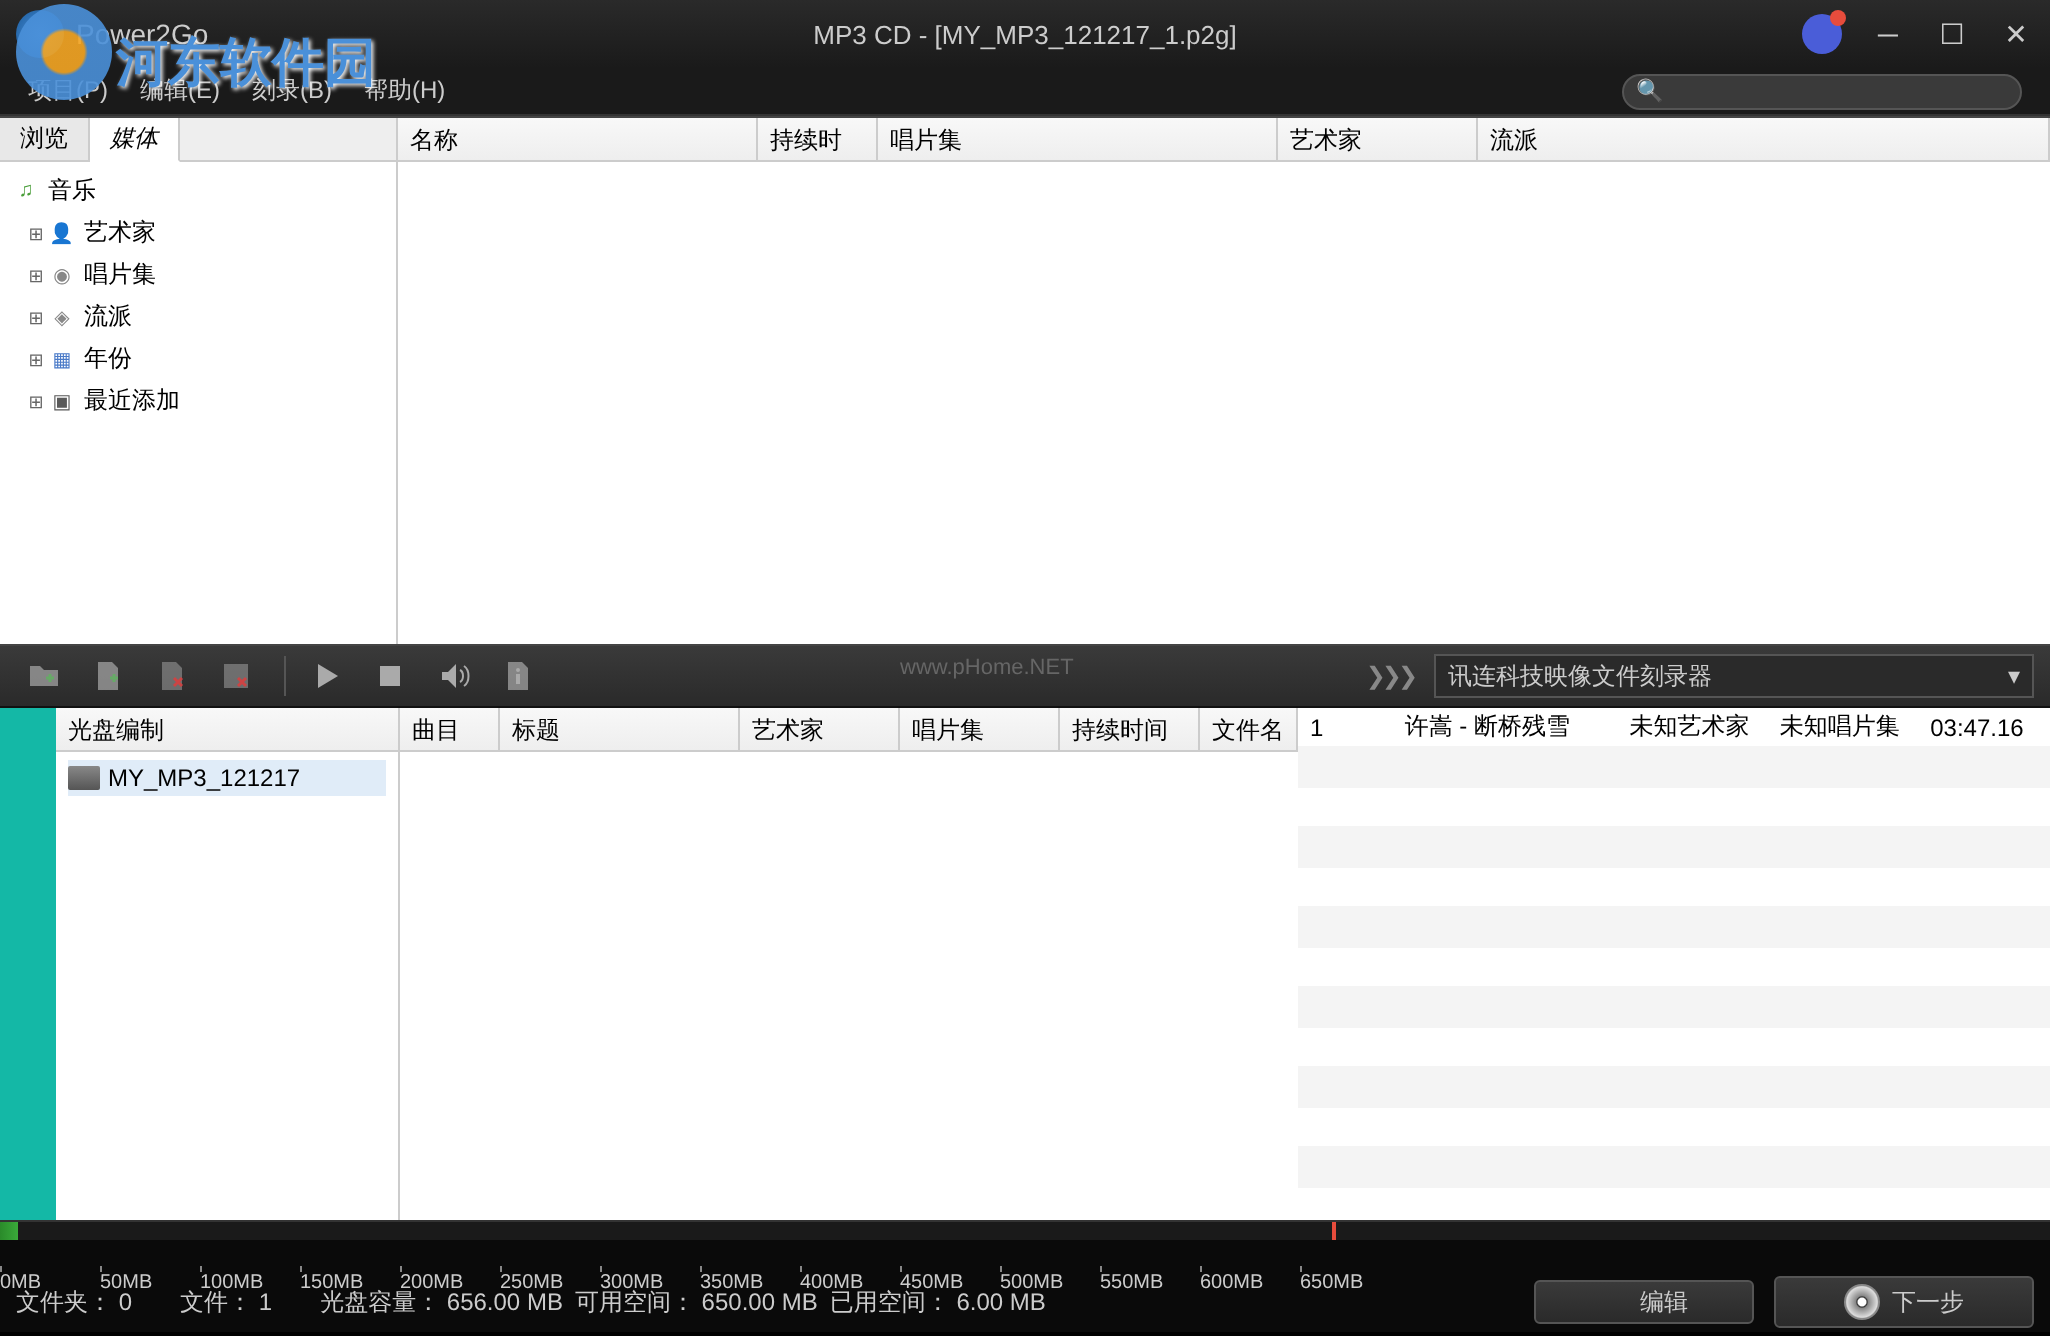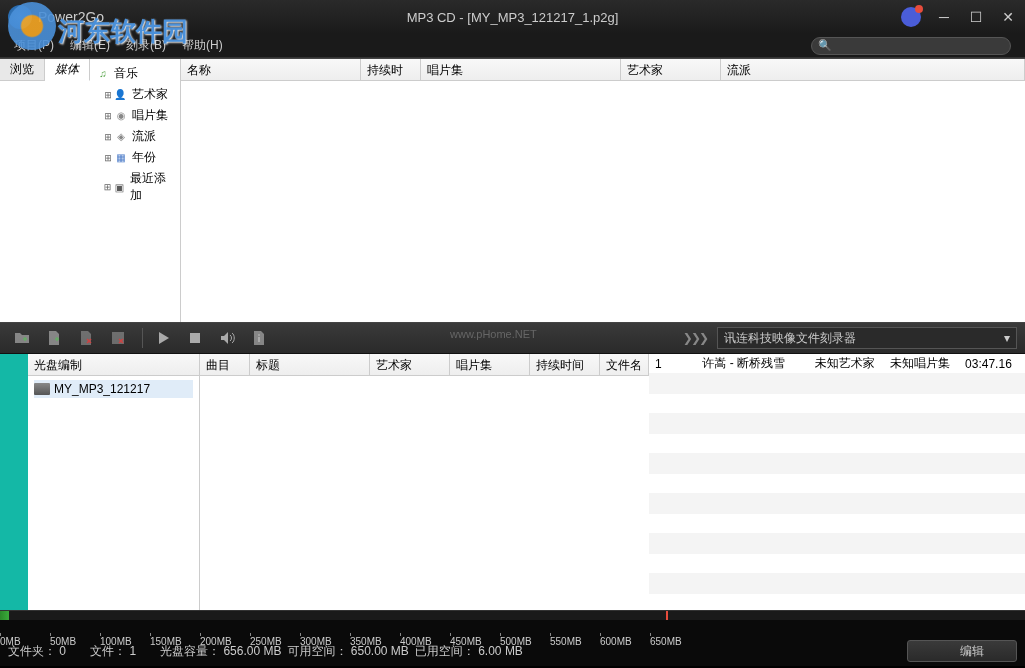--- a/index.html
+++ b/index.html
@@ -21,21 +21,21 @@
 .watermark-url { position: absolute; top: 328px; left: 450px; color: #666; font-size: 11px; z-index: 50; pointer-events: none; }
 
 
 .menubar { height: 24px; background: #1a1a1a; display: flex; align-items: center; padding: 0 6px; border-bottom: 1px solid #333; }
 .menu-item { color: #ccc; font-size: 12px; padding: 0 8px; cursor: pointer; }
 .search-box { margin-left: auto; width: 200px; height: 18px; background: #3a3a3a; border: 1px solid #555; border-radius: 9px; display: flex; align-items: center; padding: 0 6px; margin-right: 8px; }
 .search-box input { flex: 1; background: transparent; border: none; outline: none; color: #ccc; font-size: 11px; }
 
 
 .upper { height: 264px; display: flex; background: #fff; border-top: 1px solid #444; }
-.left-panel { width: 181px; background: #fff; border-right: 1px solid #ccc; display: flex; flex-direction: row; }
+.left-panel { width: 199px; background: #fff; border-right: 1px solid #ccc; display: flex; flex-direction: column; }
 .tabs { height: 22px; display: flex; background: #eee; border-bottom: 1px solid #ccc; }
 .tab { padding: 2px 10px; font-size: 12px; border-right: 1px solid #ccc; cursor: pointer; background: #e8e8e8; }
 .tab.active { background: #fff; border-bottom: 1px solid #fff; margin-bottom: -1px; font-style: italic; }
 .tree { flex: 1; padding: 4px 6px; font-size: 12px; overflow: auto; }
 .tree-item { display: flex; align-items: center; padding: 2px 0; cursor: pointer; }
 .tree-icon { width: 14px; height: 14px; margin-right: 4px; display: inline-flex; align-items: center; justify-content: center; font-size: 10px; }
 .expand { width: 12px; color: #666; font-size: 9px; text-align: center; }
 .music-icon { color: #4a9e3a; }
 .person-icon { color: #5a8ac8; }
 .disc-icon { color: #888; }
@@ -289,13 +289,17 @@
     <div class="ruler-tick" style="left: 650px;">650MB</div>
   </div>
 
 <div class="status-row">
   <span class="status-item"><span>文件夹：</span> <span>0</span></span>
   <span class="status-item"><span>文件：</span> <span>1</span></span>
   <span class="status-item" style="margin-right:6px;"><span>光盘容量：</span> <span>656.00 MB</span></span>
   <span class="status-item" style="margin-right:6px;"><span>可用空间：</span> <span>650.00 MB</span></span>
   <span class="status-item"><span>已用空间：</span> <span>6.00 MB</span></span>
   <div class="btn-edit">编辑</div>
+  <div class="btn-next">
+    <div class="disc-glyph"></div>
+    <span>下一步</span>
+  </div>
 </div>
 
 </body></html>

